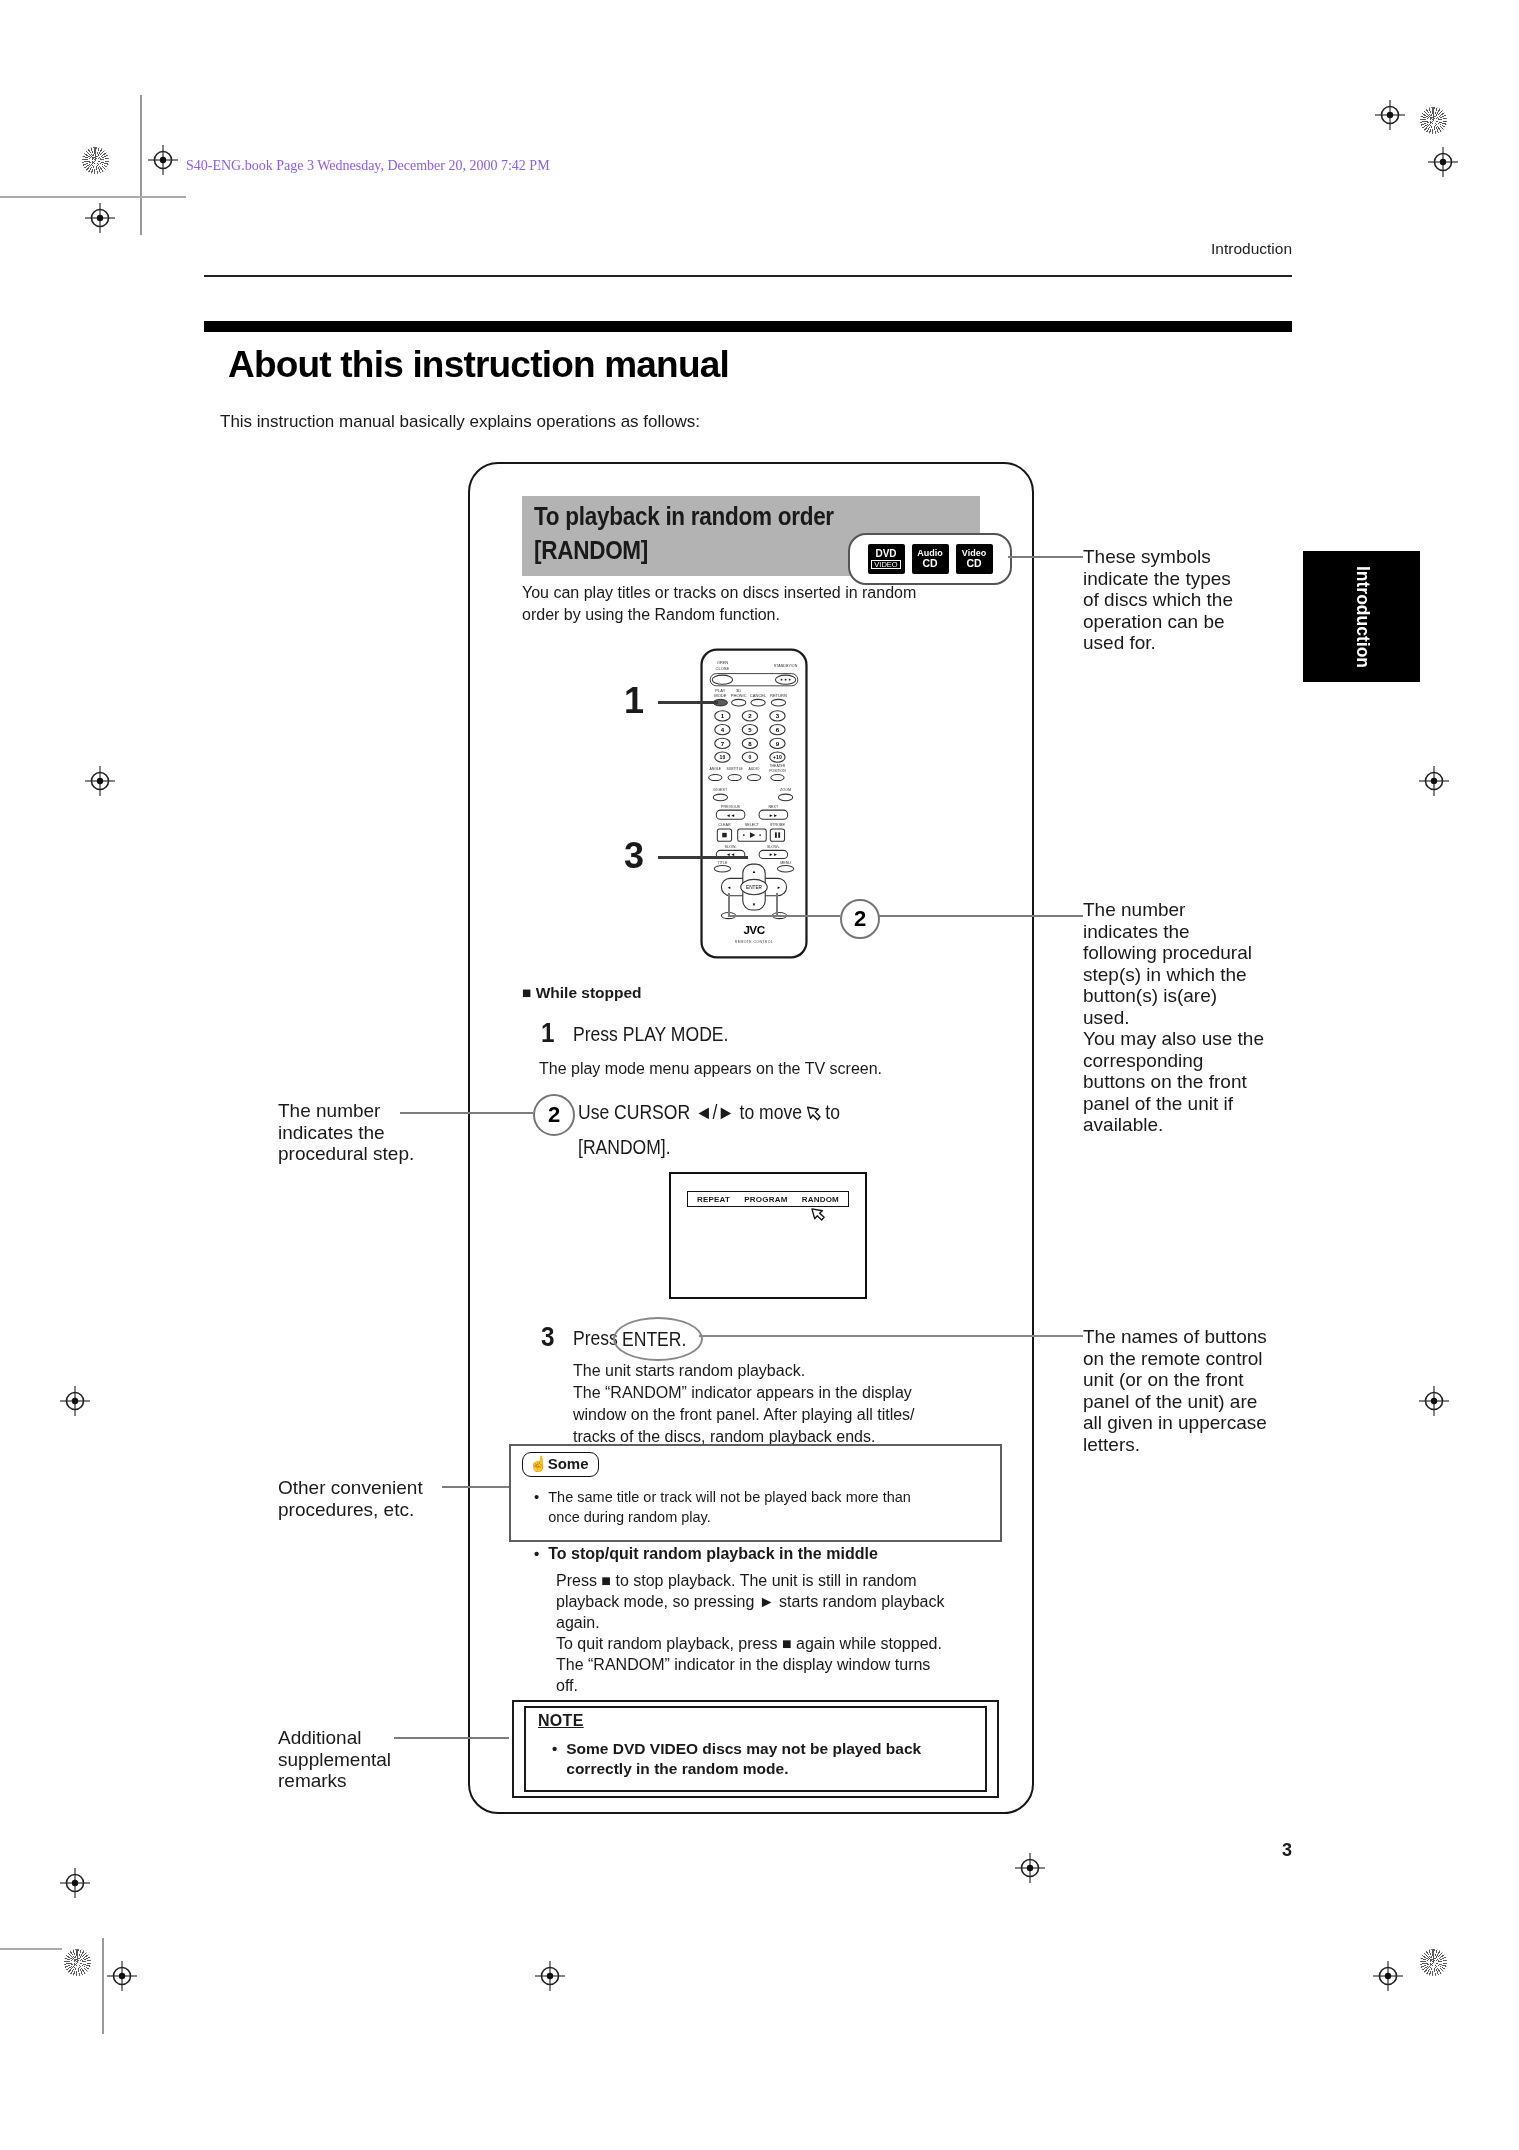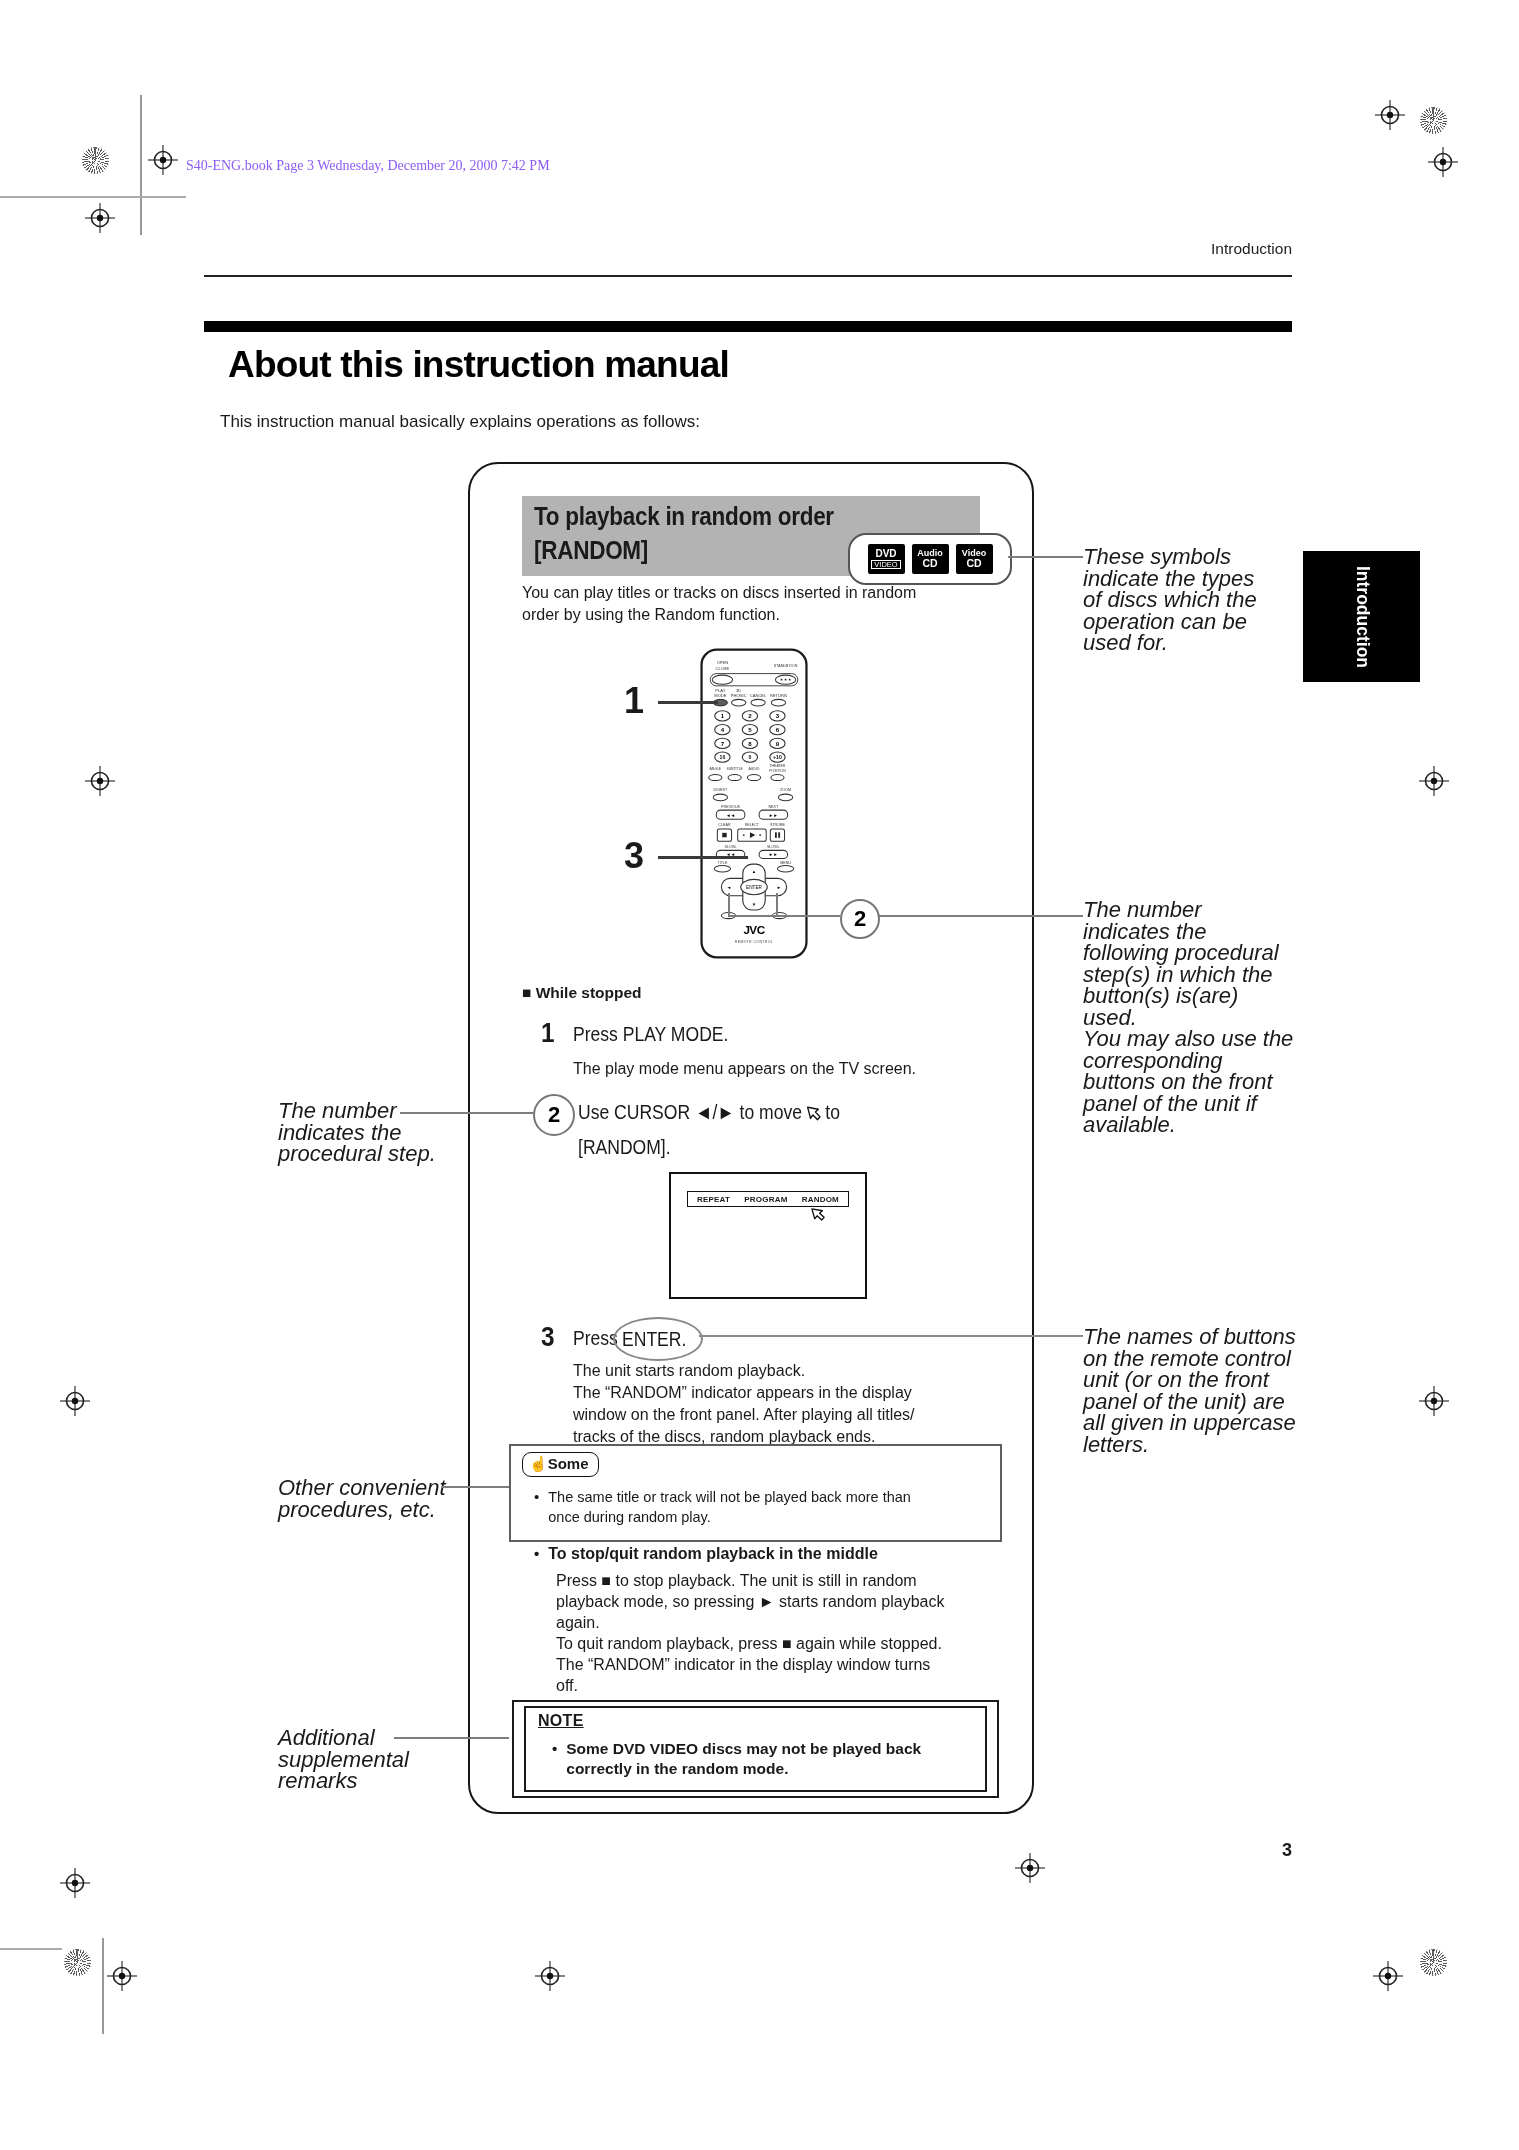--- a/index.html
+++ b/index.html
@@ -52,21 +52,21 @@
              display:flex;align-items:center;justify-content:center;font-weight:bold;font-size:22px;color:#000;}
   #circle2-remote{left:840px;top:899px;width:36px;height:36px;}
   #circle2-step{left:533px;top:1094px;width:38px;height:38px;}
 
   #while-stopped{left:522px;top:984px;font-size:15.5px;font-weight:600;}
   .stepnum{position:absolute;font-size:27px;font-weight:bold;}
   .stepact{position:absolute;font-size:19.5px;}
   .stepdetail{position:absolute;font-size:16px;line-height:22px;}
   #step1-num{left:541px;top:1018px;}
   #step1-act{left:573px;top:1023px;}
-  #step1-det{left:573px;top:1058px;}
+  #step1-det{left:539px;top:1058px;}
   #step2-act1{left:578px;top:1101px;}
   #step2-act2{left:578px;top:1136px;}
   #ptr-inline{display:inline-block;vertical-align:-3px;margin:0 4px;}
   #step3-num{left:541px;top:1322px;}
   #step3-prefix{left:573px;top:1327px;}
   #enter-ellipse{left:613px;top:1317px;width:86px;height:40px;border:2.5px solid #888;border-radius:50%;
                  display:flex;align-items:center;justify-content:center;font-size:19.5px;}
   #step3-det{left:573px;top:1360px;}
 
   #tv-box{left:669px;top:1172px;width:194px;height:123px;border:2px solid #111;}
@@ -82,21 +82,21 @@
   .bullet-glyph{font-size:15px;margin-right:9px;}
   #hints-bullet{left:534px;top:1487px;font-size:14.5px;line-height:20px;}
   #stop-title{left:534px;top:1545px;font-size:16px;font-weight:bold;}
   #stop-body{left:556px;top:1570px;font-size:16px;line-height:21px;}
 
   #note-outer{left:512px;top:1700px;width:483px;height:94px;border:2px solid #1a1a1a;}
   #note-inner{left:524px;top:1706px;width:459px;height:82px;border:2px solid #1a1a1a;}
   #note-label{left:538px;top:1712px;font-size:16px;font-weight:bold;text-decoration:underline;letter-spacing:0.3px;}
   #note-bullet{left:552px;top:1739px;font-size:15.5px;line-height:20px;font-weight:bold;}
 
-  .ann{position:absolute;font-size:22px;line-height:21.5px;font-style:italic;}
+  .ann{position:absolute;font-size:19px;line-height:21.5px;}
   #ann-l1{left:278px;top:1100px;}
   #ann-l2{left:278px;top:1477px;}
   #ann-l3{left:278px;top:1727px;}
   #ann-r1{left:1083px;top:546px;}
   #ann-r2{left:1083px;top:899px;width:235px;}
   #ann-r3{left:1083px;top:1326px;width:235px;}
   #l1-line{left:400px;top:1112px;width:133px;}
   #l2-line{left:442px;top:1486px;width:67px;}
   #l3-line{left:394px;top:1737px;width:115px;}
   #capsule-line{left:1008px;top:556px;width:75px;}

